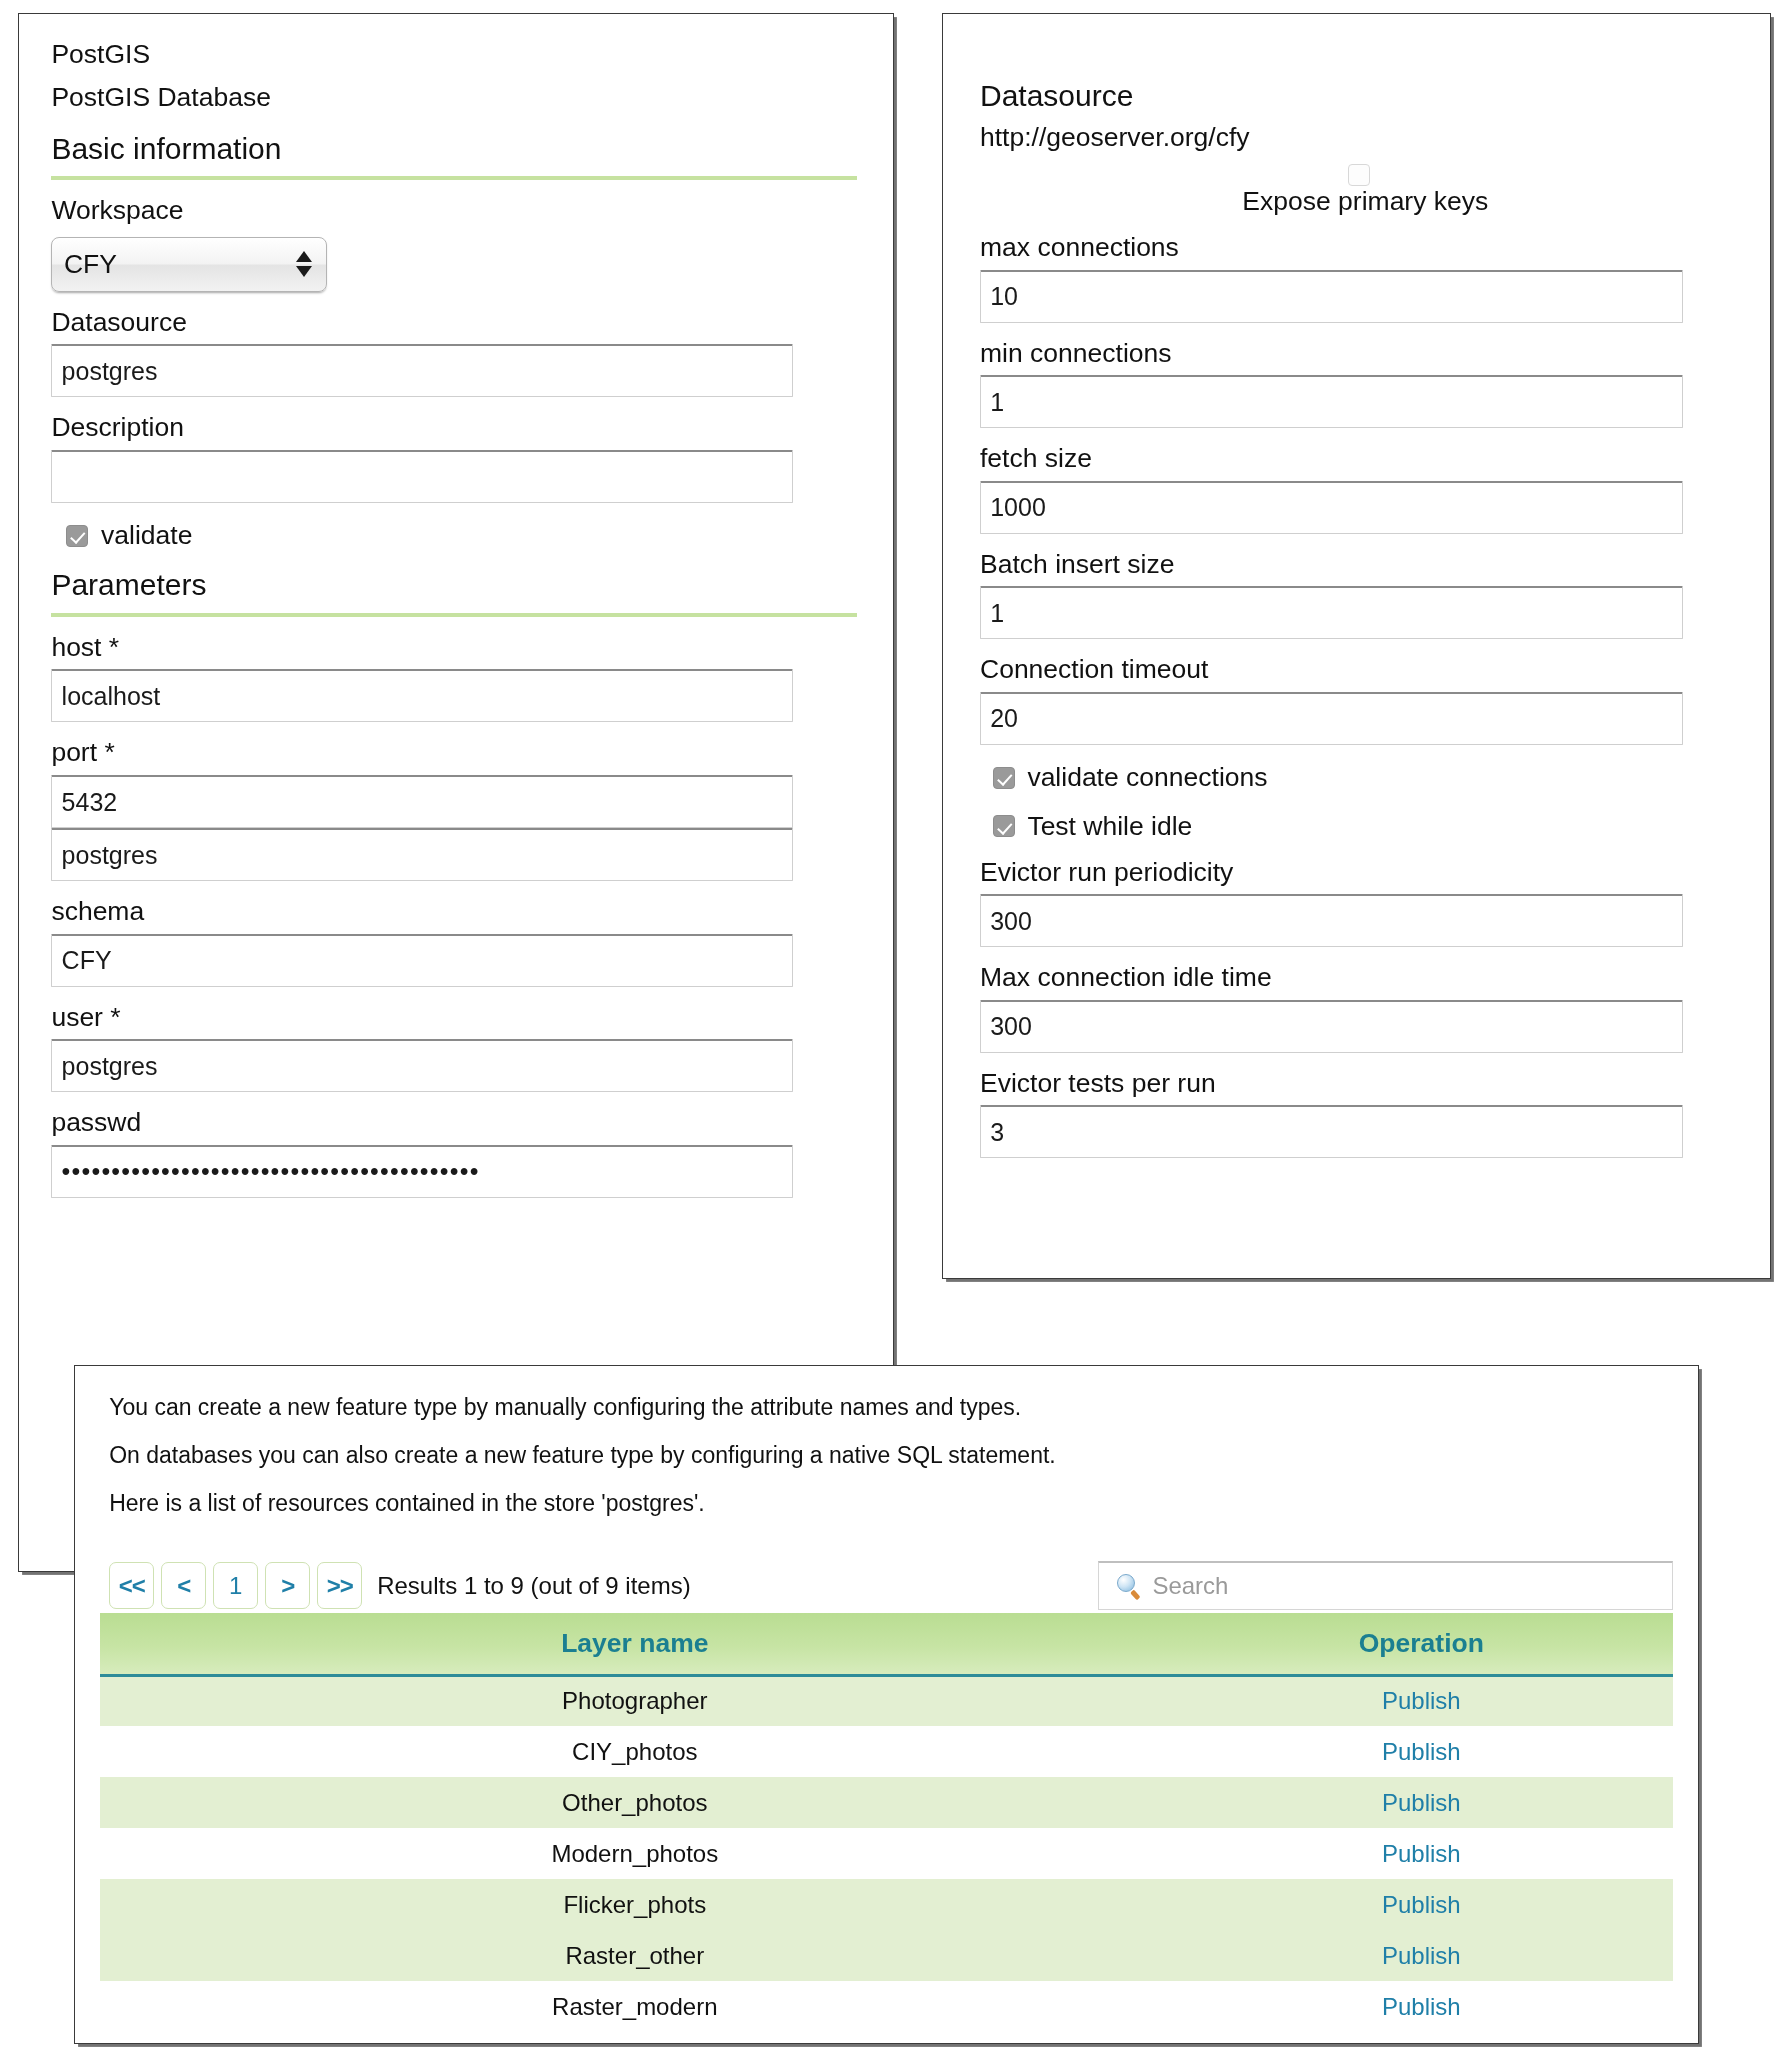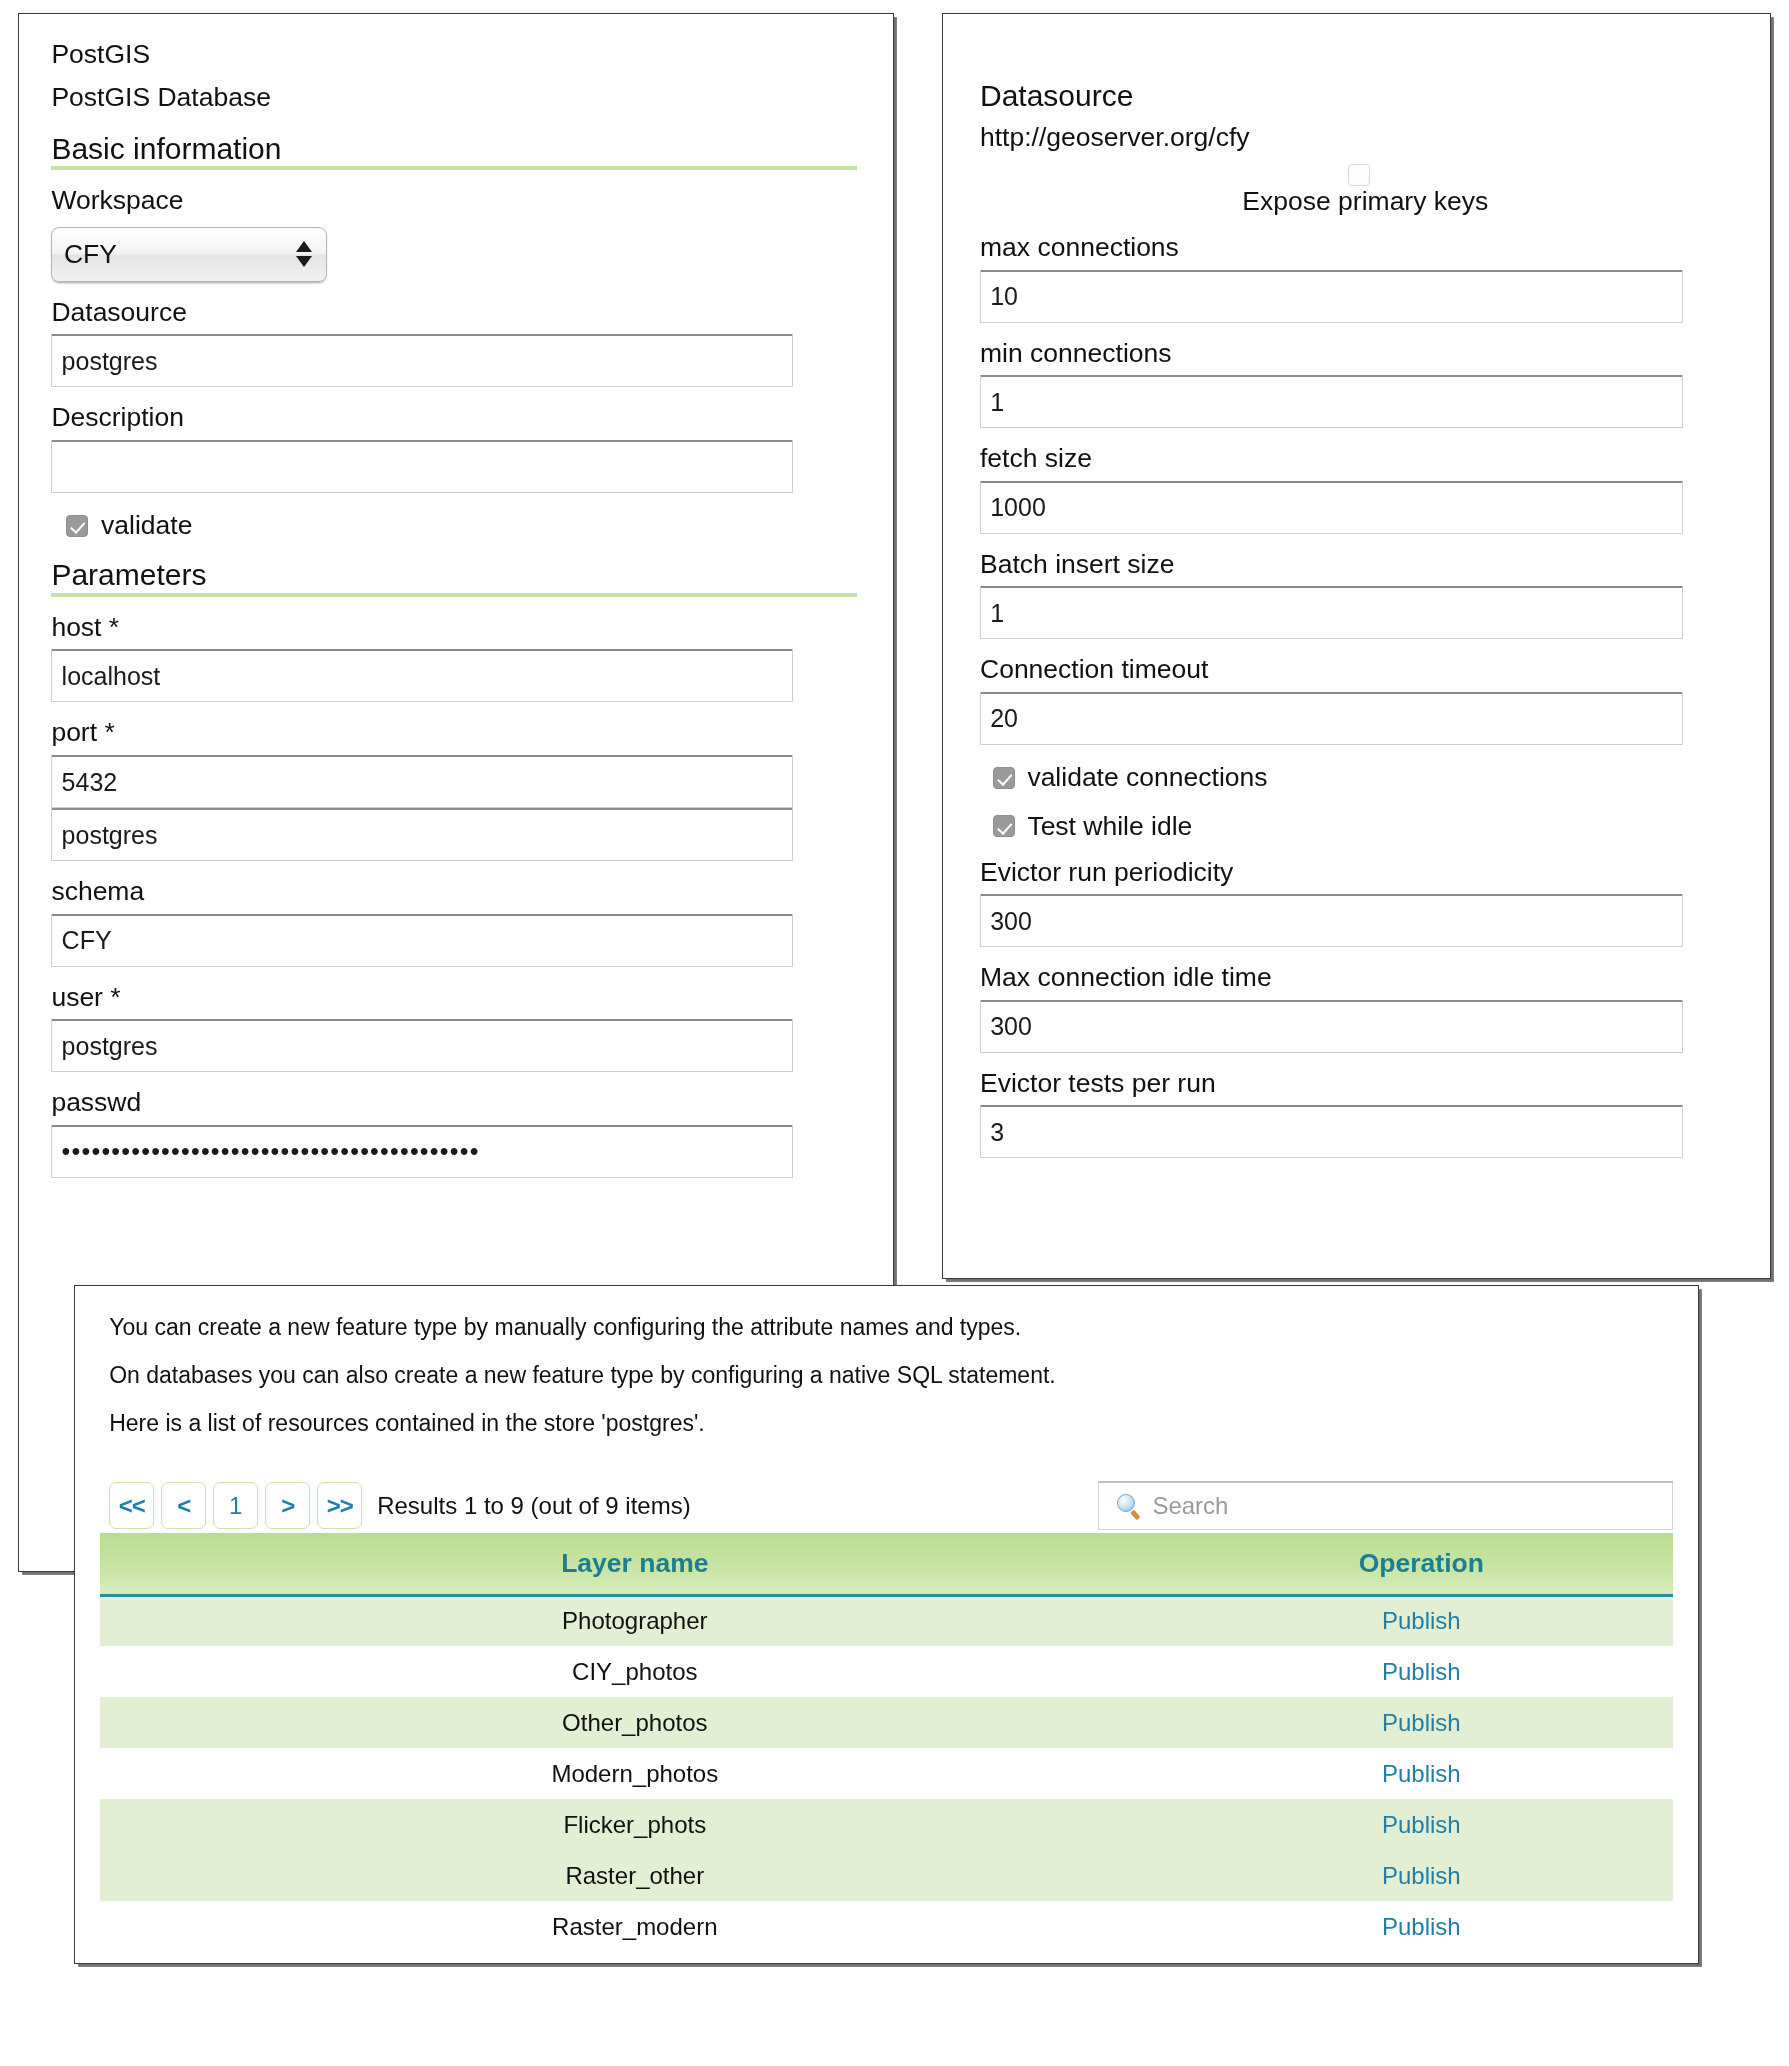--- a/index.html
+++ b/index.html
@@ -14,40 +14,40 @@
 
   
   .panel {
     position: absolute;
     background: #ffffff;
     border: 1.7px solid #3a3a3a;
     box-shadow: 3.5px 3.5px 0 -0.6px rgba(0,0,0,0.55);
   }
   #panel-left  { left: 18.4px;   top: 12.7px;   width: 876px; height: 1559px; }
   #panel-right { left: 942px; top: 12.7px;   width: 829px; height: 1266px; }
-  #panel-bottom{ left: 74px;  top: 1285px; width: 1625px; height: 679px; }
+  #panel-bottom{ left: 74px;  top: 1365px; width: 1625px; height: 679px; }
 
   .panel-inner { padding: 24px 32px 17.3px 32px; }
   #panel-right .panel-inner { padding: 63px 32px 17.3px 37px; }
   #panel-bottom .panel-inner { padding: 30px 25px 17.3px 25px; }
 
   
   .plain-line {
     font-size: 26.5px;
     line-height: 1.28;
     color: #111;
     margin: 0 0 9.2px 0;
     white-space: nowrap;
   }
   .section-head {
     font-size: 30px;
     line-height: 1.15;
     color: #111;
     margin: 17.3px 0 0 0;
-    padding-bottom: 0;
+    padding-bottom: 10px;
     border-bottom: 4px solid #c6e2a0;
     width: 806px;
   }
 
   .field-label {
     font-size: 26.5px;
     line-height: 1.2;
     color: #111;
     margin: 15px 0 5.8px 0;
     white-space: nowrap;

